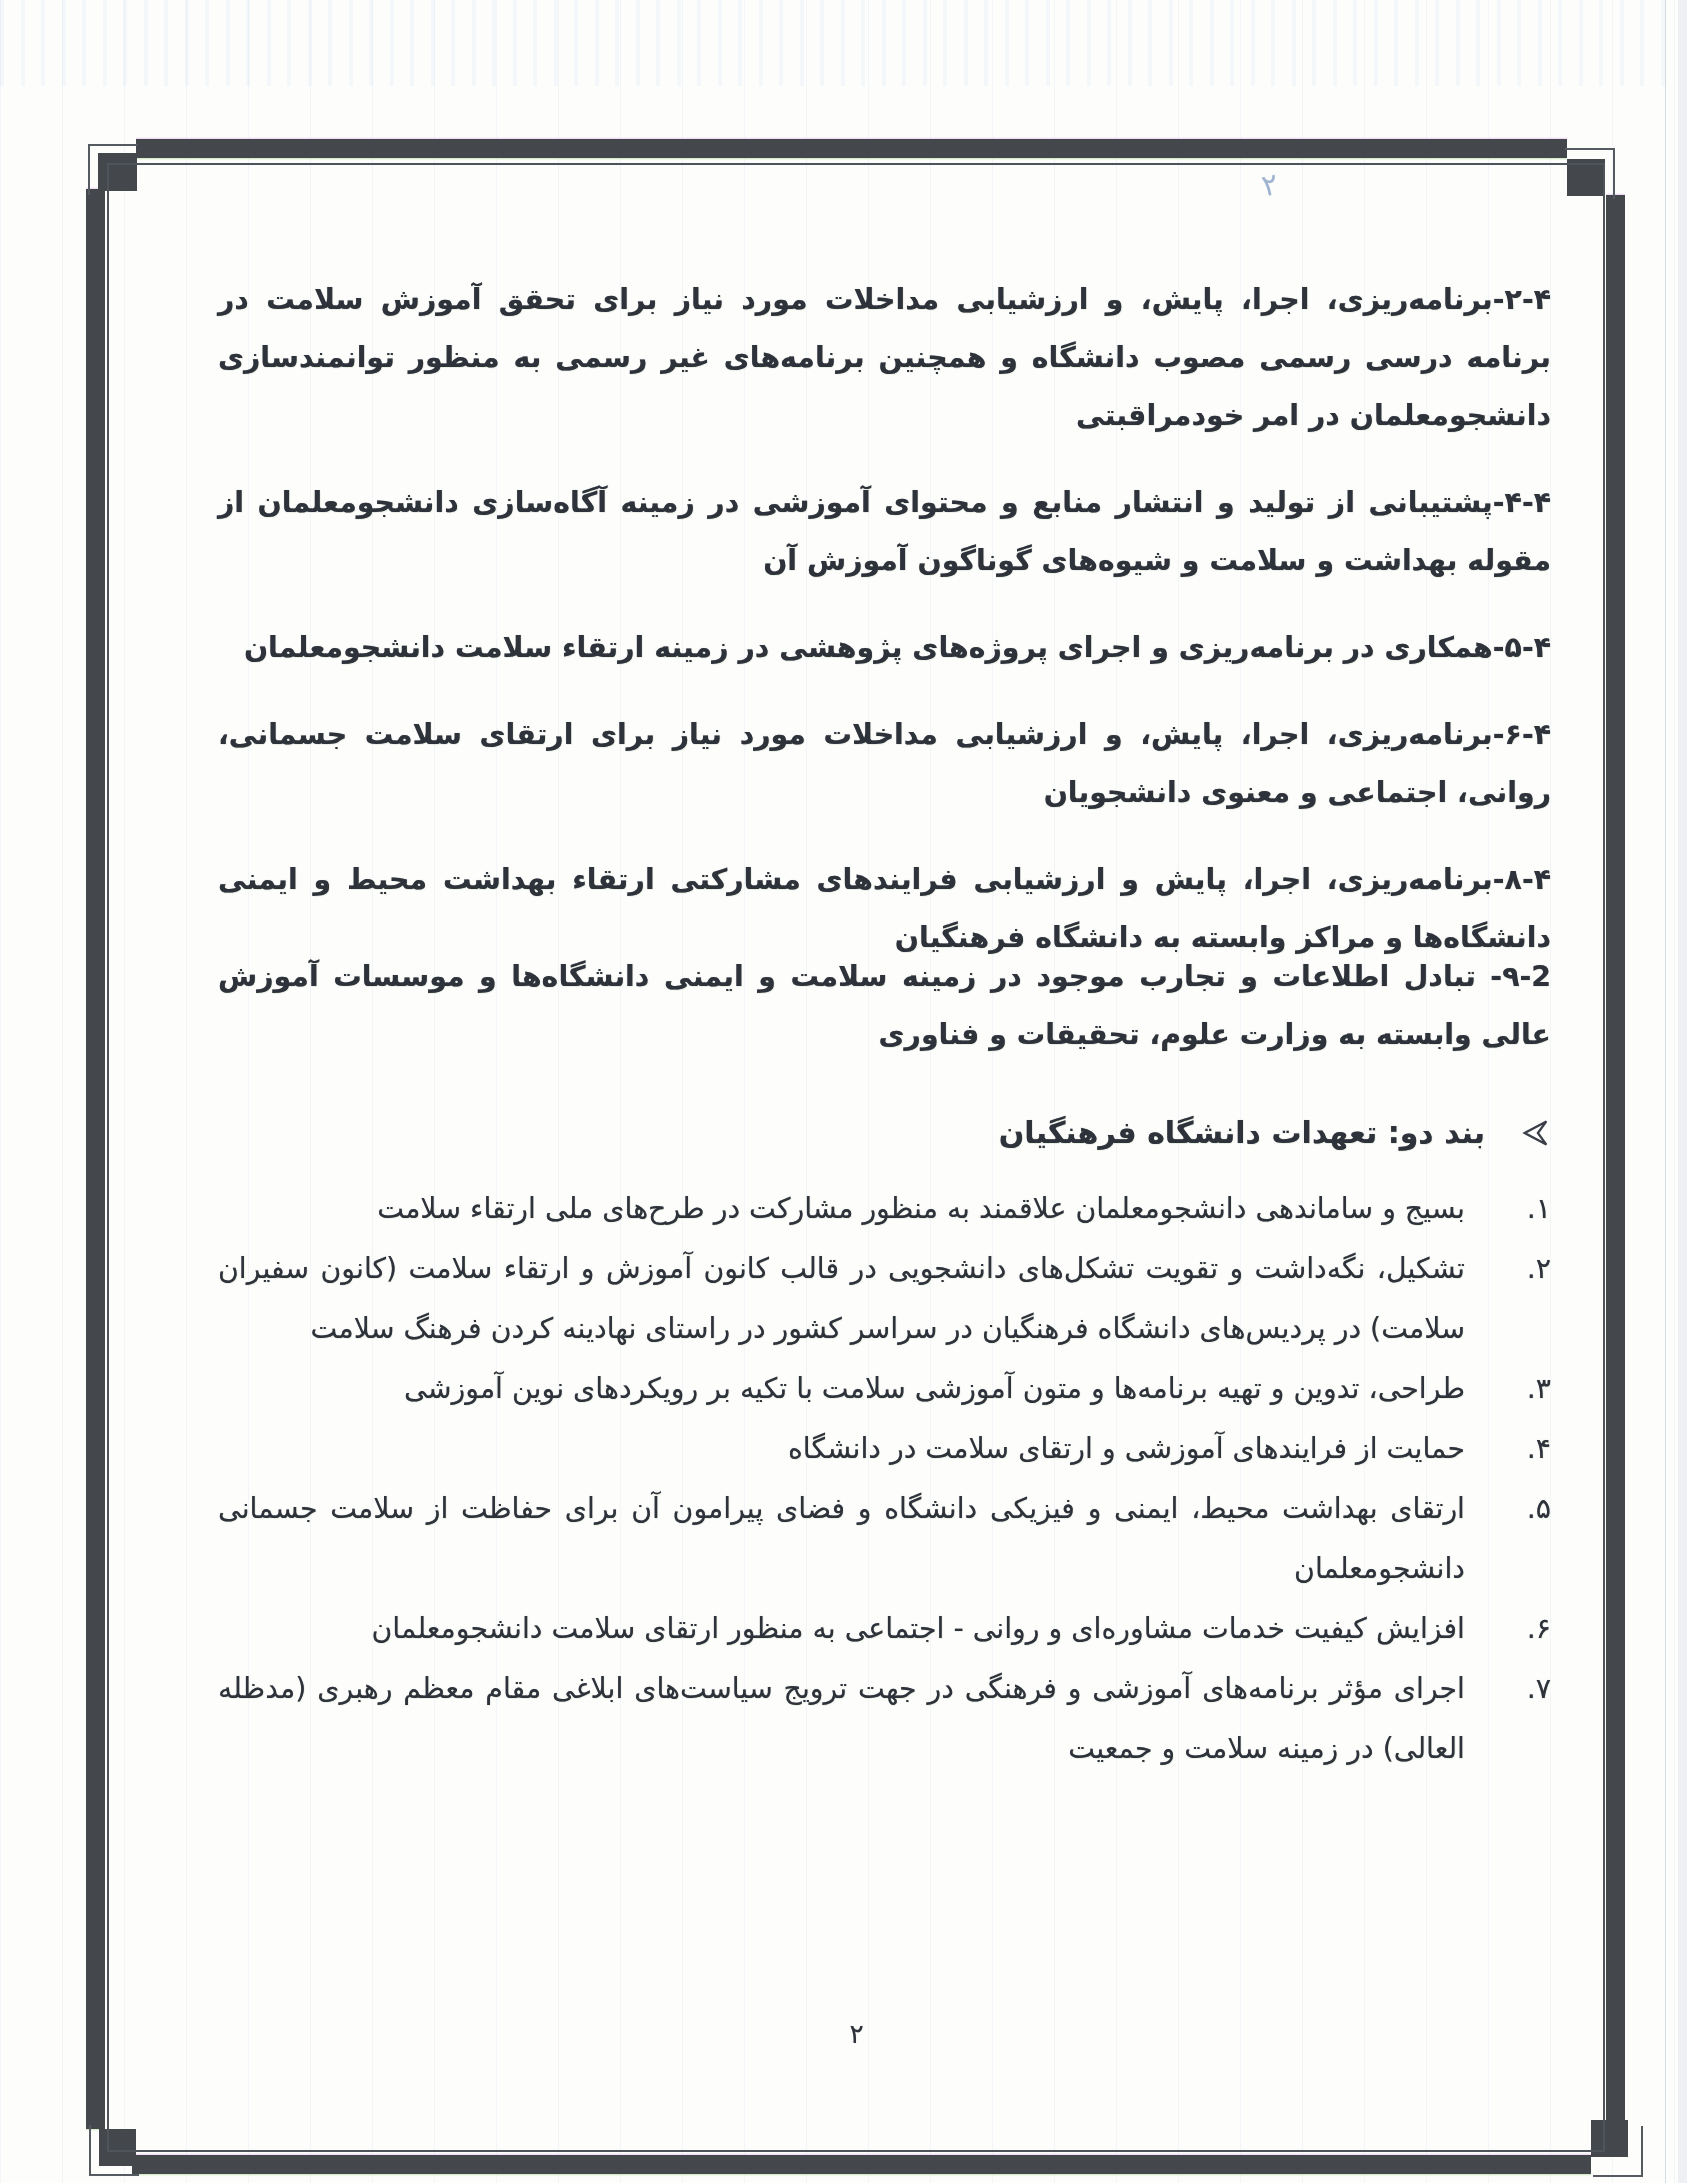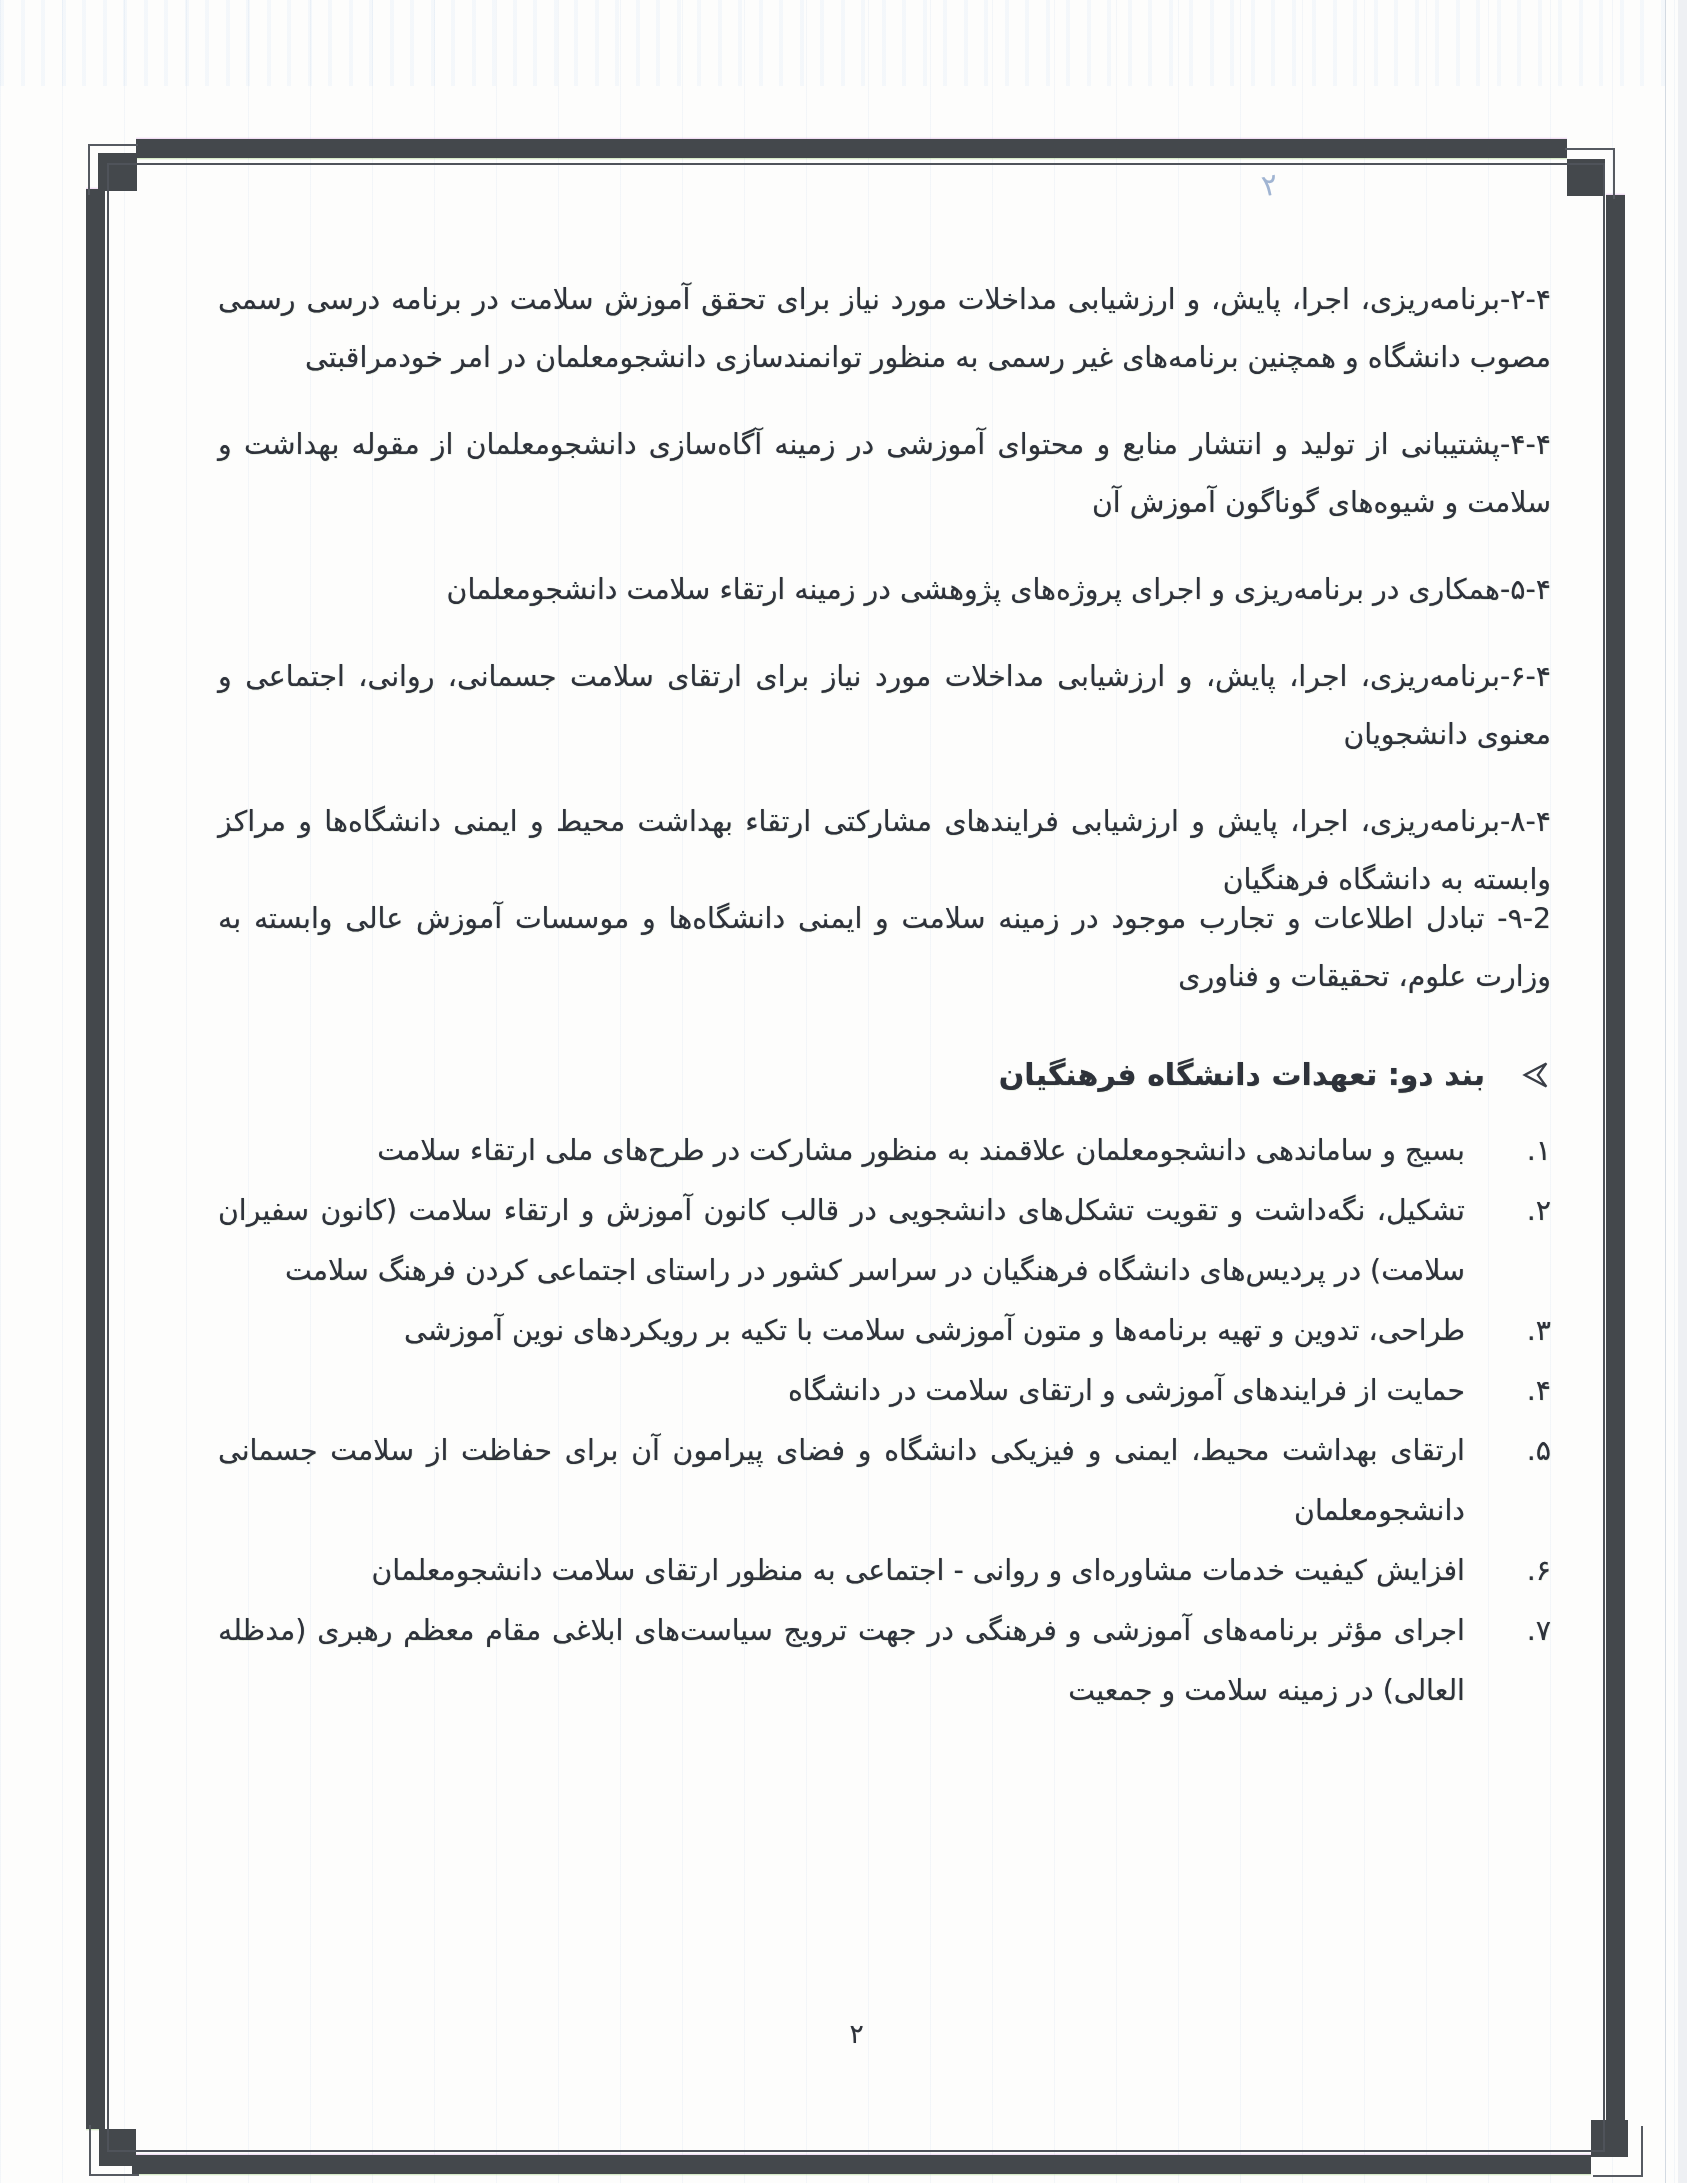--- a/index.html
+++ b/index.html
@@ -47,21 +47,21 @@
   .cl-bl{left:89px;top:2125px;border-bottom-width:2px;border-left-width:2px;}
   .cl-br{left:1593px;top:2126px;border-bottom-width:2px;border-right-width:2px;}
 
   
   .content{
     position:absolute;right:136px;top:271px;width:1333px;
     direction:rtl;unicode-bidi:plaintext;
     color:#2e323a;font-size:28.4px;line-height:58px;
     text-shadow:0 0 0.7px rgba(46,50,60,0.55), 0.7px 0.7px 0 rgba(130,185,85,0.10);
   }
-  .para{margin:0 0 29px 0;text-align:justify;}
+  .para{margin:0 0 29px 0;text-align:justify;font-weight:bold;}
   .para.tight{margin-top:-48px;}
   .section-heading{
     display:flex;align-items:center;gap:32px;
     margin-top:40px;margin-bottom:0;
     font-weight:bold;font-size:30px;line-height:58px;
   }
   .arrow-bullet{flex:0 0 auto;display:inline-flex;align-items:center;}
   .list{margin-top:17px;}
   .li{display:flex;line-height:60px;}
   .li-num{flex:0 0 86px;text-align:right;padding-left:40px;box-sizing:border-box;}
@@ -119,21 +119,21 @@
     <span>بند دو: تعهدات دانشگاه فرهنگیان</span>
   </div>
 
   <div class="list">
     <div class="li">
       <span class="li-num">۱.</span>
       <div class="li-text">بسیج و ساماندهی دانشجومعلمان علاقمند به منظور مشارکت در طرح‌های ملی ارتقاء سلامت</div>
     </div>
     <div class="li">
       <span class="li-num">۲.</span>
-      <div class="li-text">تشکیل، نگه‌داشت و تقویت تشکل‌های دانشجویی در قالب کانون آموزش و ارتقاء سلامت (کانون سفیران سلامت) در پردیس‌های دانشگاه فرهنگیان در سراسر کشور در راستای اجتماعی کردن فرهنگ سلامت</div>
+      <div class="li-text">تشکیل، نگه‌داشت و تقویت تشکل‌های دانشجویی در قالب کانون آموزش و ارتقاء سلامت (کانون سفیران سلامت) در پردیس‌های دانشگاه فرهنگیان در سراسر کشور در راستای نهادینه کردن فرهنگ سلامت</div>
     </div>
     <div class="li">
       <span class="li-num">۳.</span>
       <div class="li-text">طراحی، تدوین و تهیه برنامه‌ها و متون آموزشی سلامت با تکیه بر رویکردهای نوین آموزشی</div>
     </div>
     <div class="li">
       <span class="li-num">۴.</span>
       <div class="li-text">حمایت از فرایندهای آموزشی و ارتقای سلامت در دانشگاه</div>
     </div>
     <div class="li">

